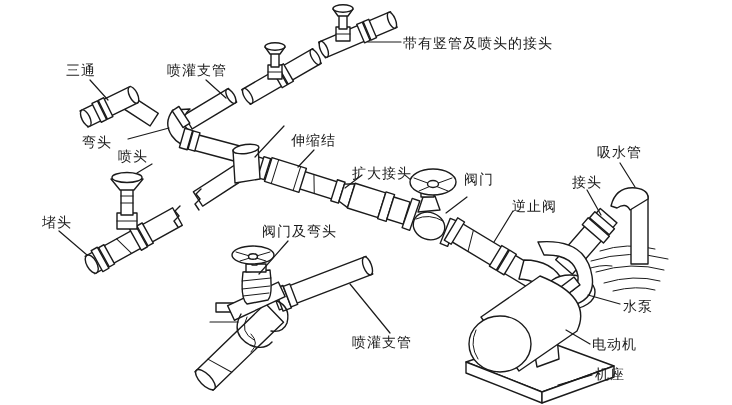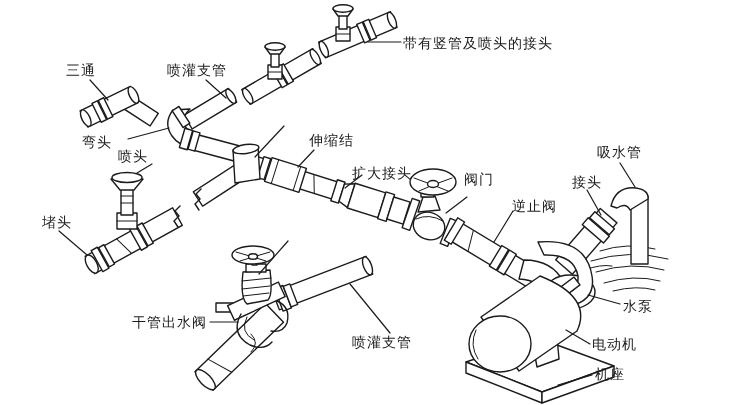--- a/index.html
+++ b/index.html
@@ -257,25 +257,25 @@
     <line class="leader" x1="590" y1="344" x2="566" y2="330"></line>
     <line class="leader" x1="592" y1="375" x2="558" y2="385"></line>
   </g>
 </svg>
 
   <div class="lbl" style="left:66px;top:62px">三通</div>
   <div class="lbl" style="left:167px;top:62px">喷灌支管</div>
   <div class="lbl" style="left:403px;top:35px">带有竖管及喷头的接头</div>
   <div class="lbl" style="left:82px;top:134px">弯头</div>
   <div class="lbl" style="left:118px;top:148px">喷头</div>
-  <div class="lbl" style="left:309px;top:132px">伸缩结</div>
+  <div class="lbl" style="left:291px;top:132px">伸缩结</div>
   <div class="lbl" style="left:352px;top:165px">扩大接头</div>
   <div class="lbl" style="left:464px;top:171px">阀门</div>
   <div class="lbl" style="left:512px;top:198px">逆止阀</div>
   <div class="lbl" style="left:597px;top:144px">吸水管</div>
   <div class="lbl" style="left:572px;top:174px">接头</div>
   <div class="lbl" style="left:42px;top:214px">堵头</div>
-  <div class="lbl" style="left:132px;top:314px">干管出水阀</div>
+  <div class="lbl" style="left:262px;top:223px">阀门及弯头</div>
   <div class="lbl" style="left:352px;top:334px">喷灌支管</div>
   <div class="lbl" style="left:623px;top:298px">水泵</div>
   <div class="lbl" style="left:592px;top:336px">电动机</div>
   <div class="lbl" style="left:595px;top:366px">机座</div>
 </div>
 
 </body></html>

